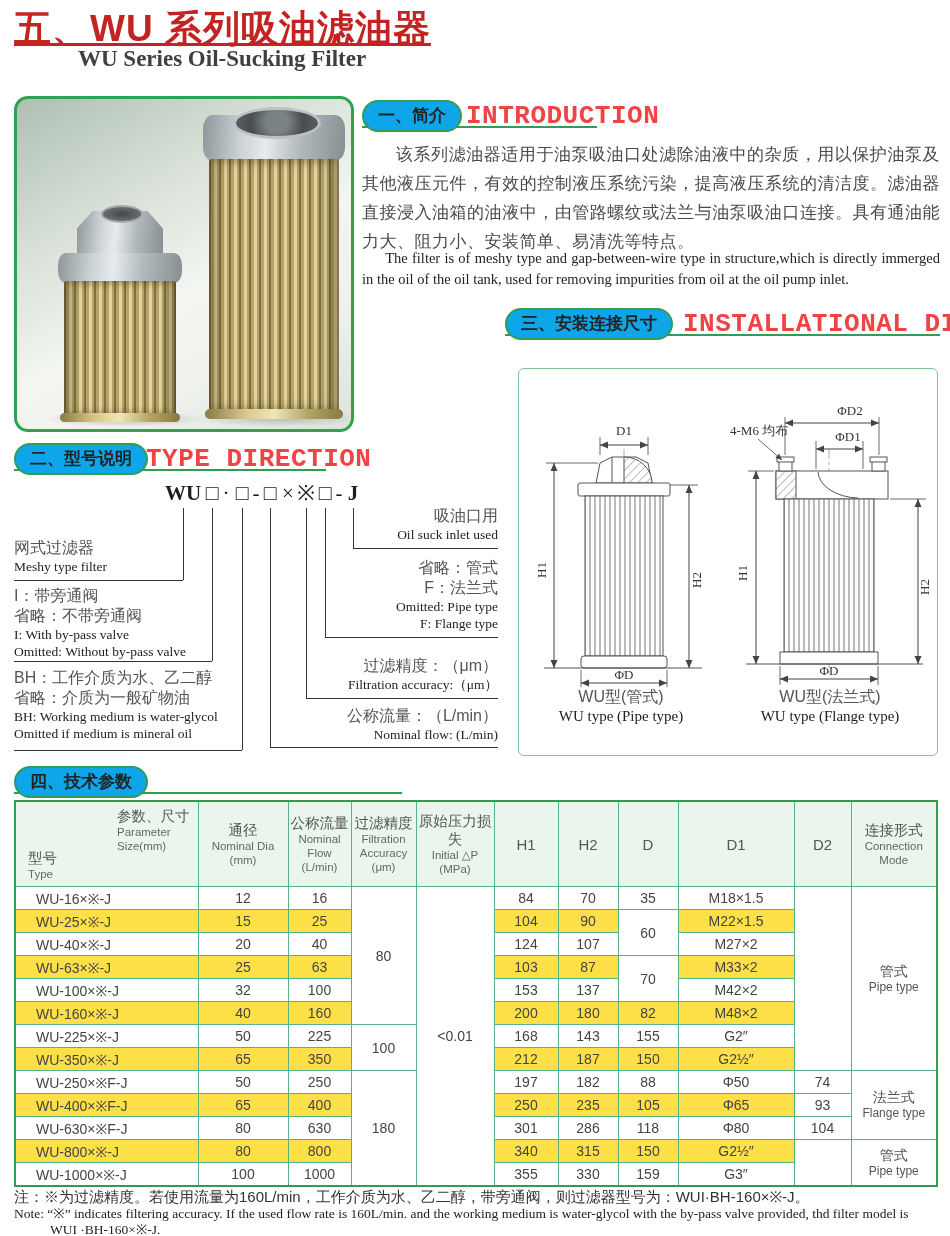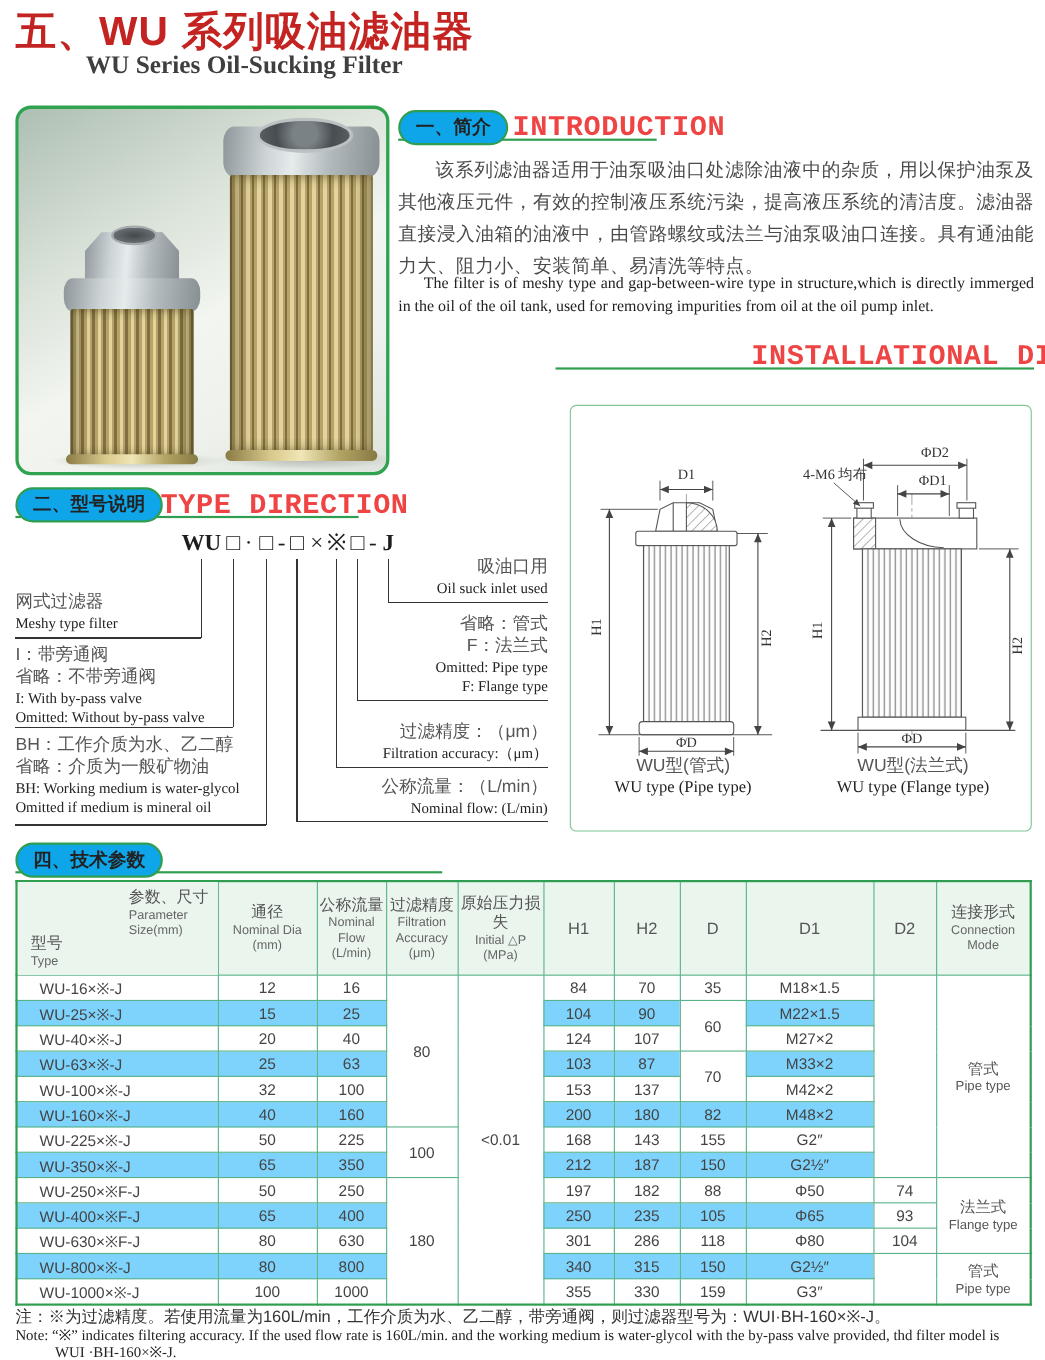--- a/index.html
+++ b/index.html
@@ -1,21 +1,21 @@
 <!DOCTYPE html>
 <html><head>
 <meta charset="utf-8">
 <style>
   html,body{margin:0;padding:0;}
   body{width:950px;height:1236px;position:relative;background:#fff;
        font-family:"Liberation Sans",sans-serif;color:#333;overflow:hidden;}
 
   
   .title-cn{position:absolute;left:14px;top:4px;font-size:37px;font-weight:bold;
-            color:#c32422;letter-spacing:1px;white-space:nowrap;}
+            color:#c32422;letter-spacing:1px;white-space:nowrap;text-decoration:underline;}
   .title-en{position:absolute;left:78px;top:46px;font-family:"Liberation Serif",serif;
             font-size:23px;font-weight:bold;color:#3f3f3f;white-space:nowrap;}
 
   
   .sec{position:absolute;height:34px;}
   .sec .line{position:absolute;left:0;right:0;top:26px;height:2px;background:#2f9e50;}
   .sec .pill{position:absolute;left:0;top:0;background:#0ea5e9;border:2px solid #2f9e50;
              border-radius:16px;padding:2px 14px 3px 14px;font-size:17px;font-weight:bold;
              color:#222;white-space:nowrap;z-index:2;}
   .sec .hd{position:absolute;top:1px;font-family:Liberation Mono, monospace;font-weight:bold;
@@ -53,21 +53,21 @@
   .lbl .en{font-family:"Liberation Serif",serif;font-size:13.5px;color:#222;line-height:17px;white-space:nowrap;}
   .lbl.right{text-align:right;}
 
   
   table.params{position:absolute;left:14px;top:800px;width:922px;border-collapse:collapse;
                border:2px solid #2f9e50;table-layout:fixed;}
   table.params th,table.params td{border:1px solid #57b287;text-align:center;
                font-size:14px;color:#444;padding:0;}
   table.params th{height:84px;font-weight:normal;background:#eaf5ee;}
   table.params td{height:22px;background:#fff;}
-  table.params tr.alt td{background:#7dd3fc;}
+  table.params tr.alt td{background:#fde047;}
   table.params tr.alt td.merge,table.params tr.alt td.white{background:#fff;}
   td.model{text-align:left !important;padding-left:20px !important;}
   th .cn{font-size:14.5px;color:#555;line-height:18px;}
   th .en{font-size:11.5px;color:#666;line-height:14px;}
   th .big{font-size:15px;color:#555;}
   th.diag{position:relative;background:#eaf5ee
           ;background-image:linear-gradient(to bottom right,transparent 49.5%,#57b287 49.5%,#57b287 50.4%,transparent 50.4%);}
   th.diag .tr-lab{position:absolute;top:5px;right:8px;text-align:left;}
   th.diag .bl-lab{position:absolute;bottom:5px;left:12px;text-align:left;}
   td .cn{font-size:14px;color:#555;line-height:17px;}
@@ -103,20 +103,21 @@
 <div class="sec" style="left:362px;top:100px;width:235px;">
   <div class="line"></div>
   <div class="pill">一、简介</div>
   <div class="hd" style="left:104px;">INTRODUCTION</div>
 </div>
 <div class="intro-cn">该系列滤油器适用于油泵吸油口处滤除油液中的杂质，用以保护油泵及其他液压元件，有效的控制液压系统污染，提高液压系统的清洁度。滤油器直接浸入油箱的油液中，由管路螺纹或法兰与油泵吸油口连接。具有通油能力大、阻力小、安装简单、易清洗等特点。</div>
 <div class="intro-en">The filter is of meshy type and gap-between-wire type in structure,which is directly immerged in the oil of the oil tank, used for removing impurities from oil at the oil pump inlet.</div>
 
 <div class="sec" style="left:505px;top:308px;width:435px;">
   <div class="line"></div>
+  <div class="pill">三、安装连接尺寸</div>
   <div class="hd" style="left:178px;">INSTALLATIONAL DIMENSIONS</div>
 </div>
 
 <div class="dim-box">
 
   <div class="drawing">
     <svg width="195" height="312" viewBox="0 0 195 312">
       <defs>
         <marker id="pArr" markerWidth="10" markerHeight="8" refX="8.5" refY="4" orient="auto-start-reverse">
           <path d="M0.5,0.5 L8.5,4 L0.5,7.5 Z" fill="#444"></path>

